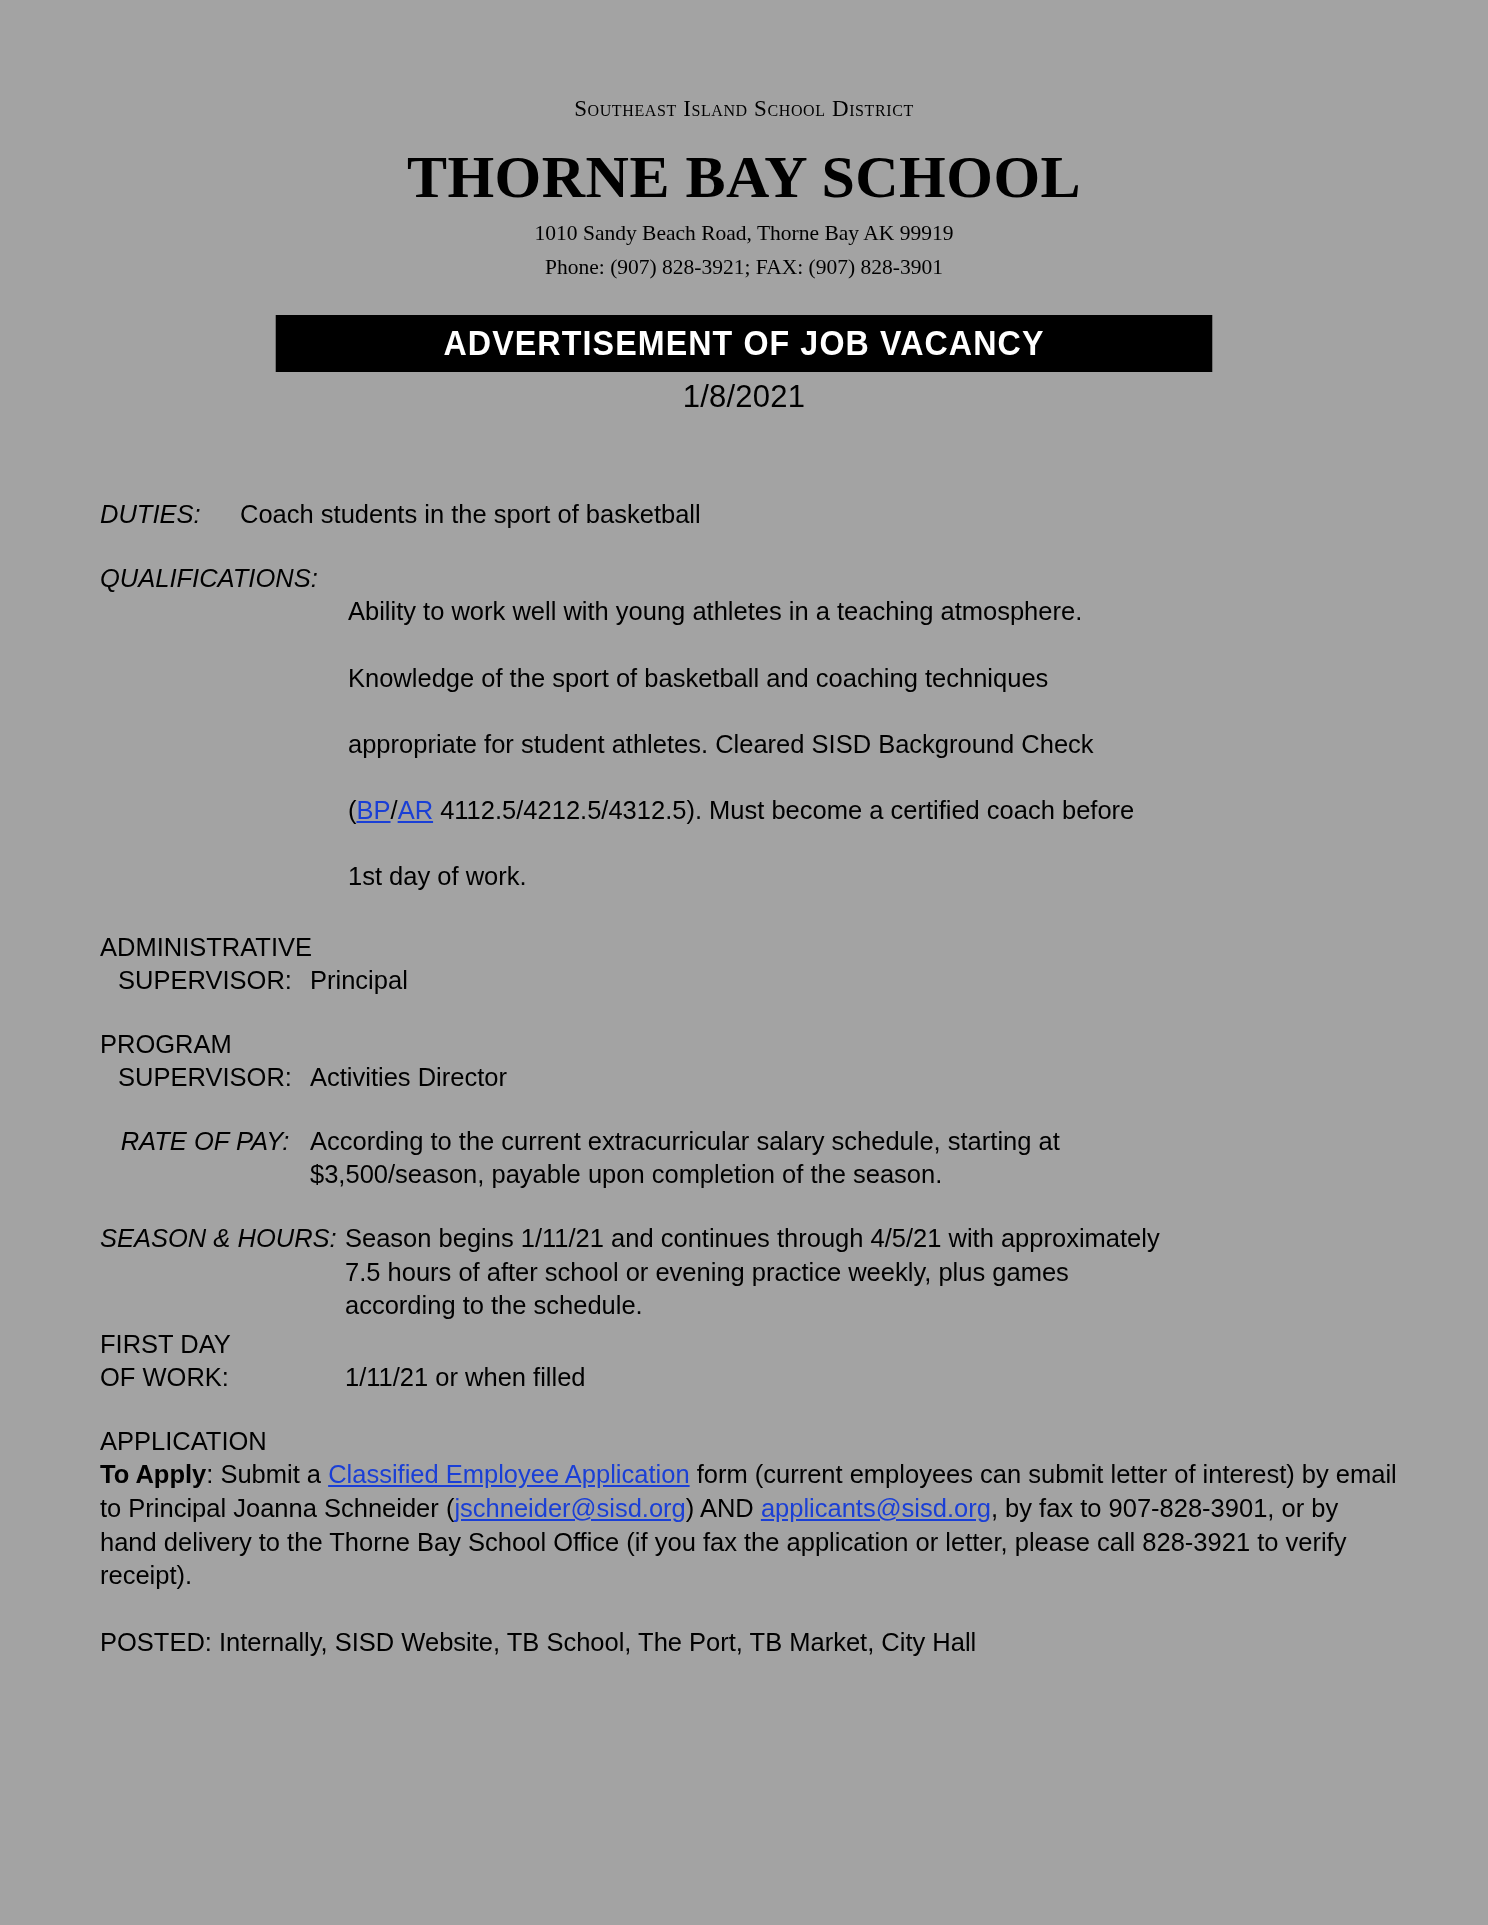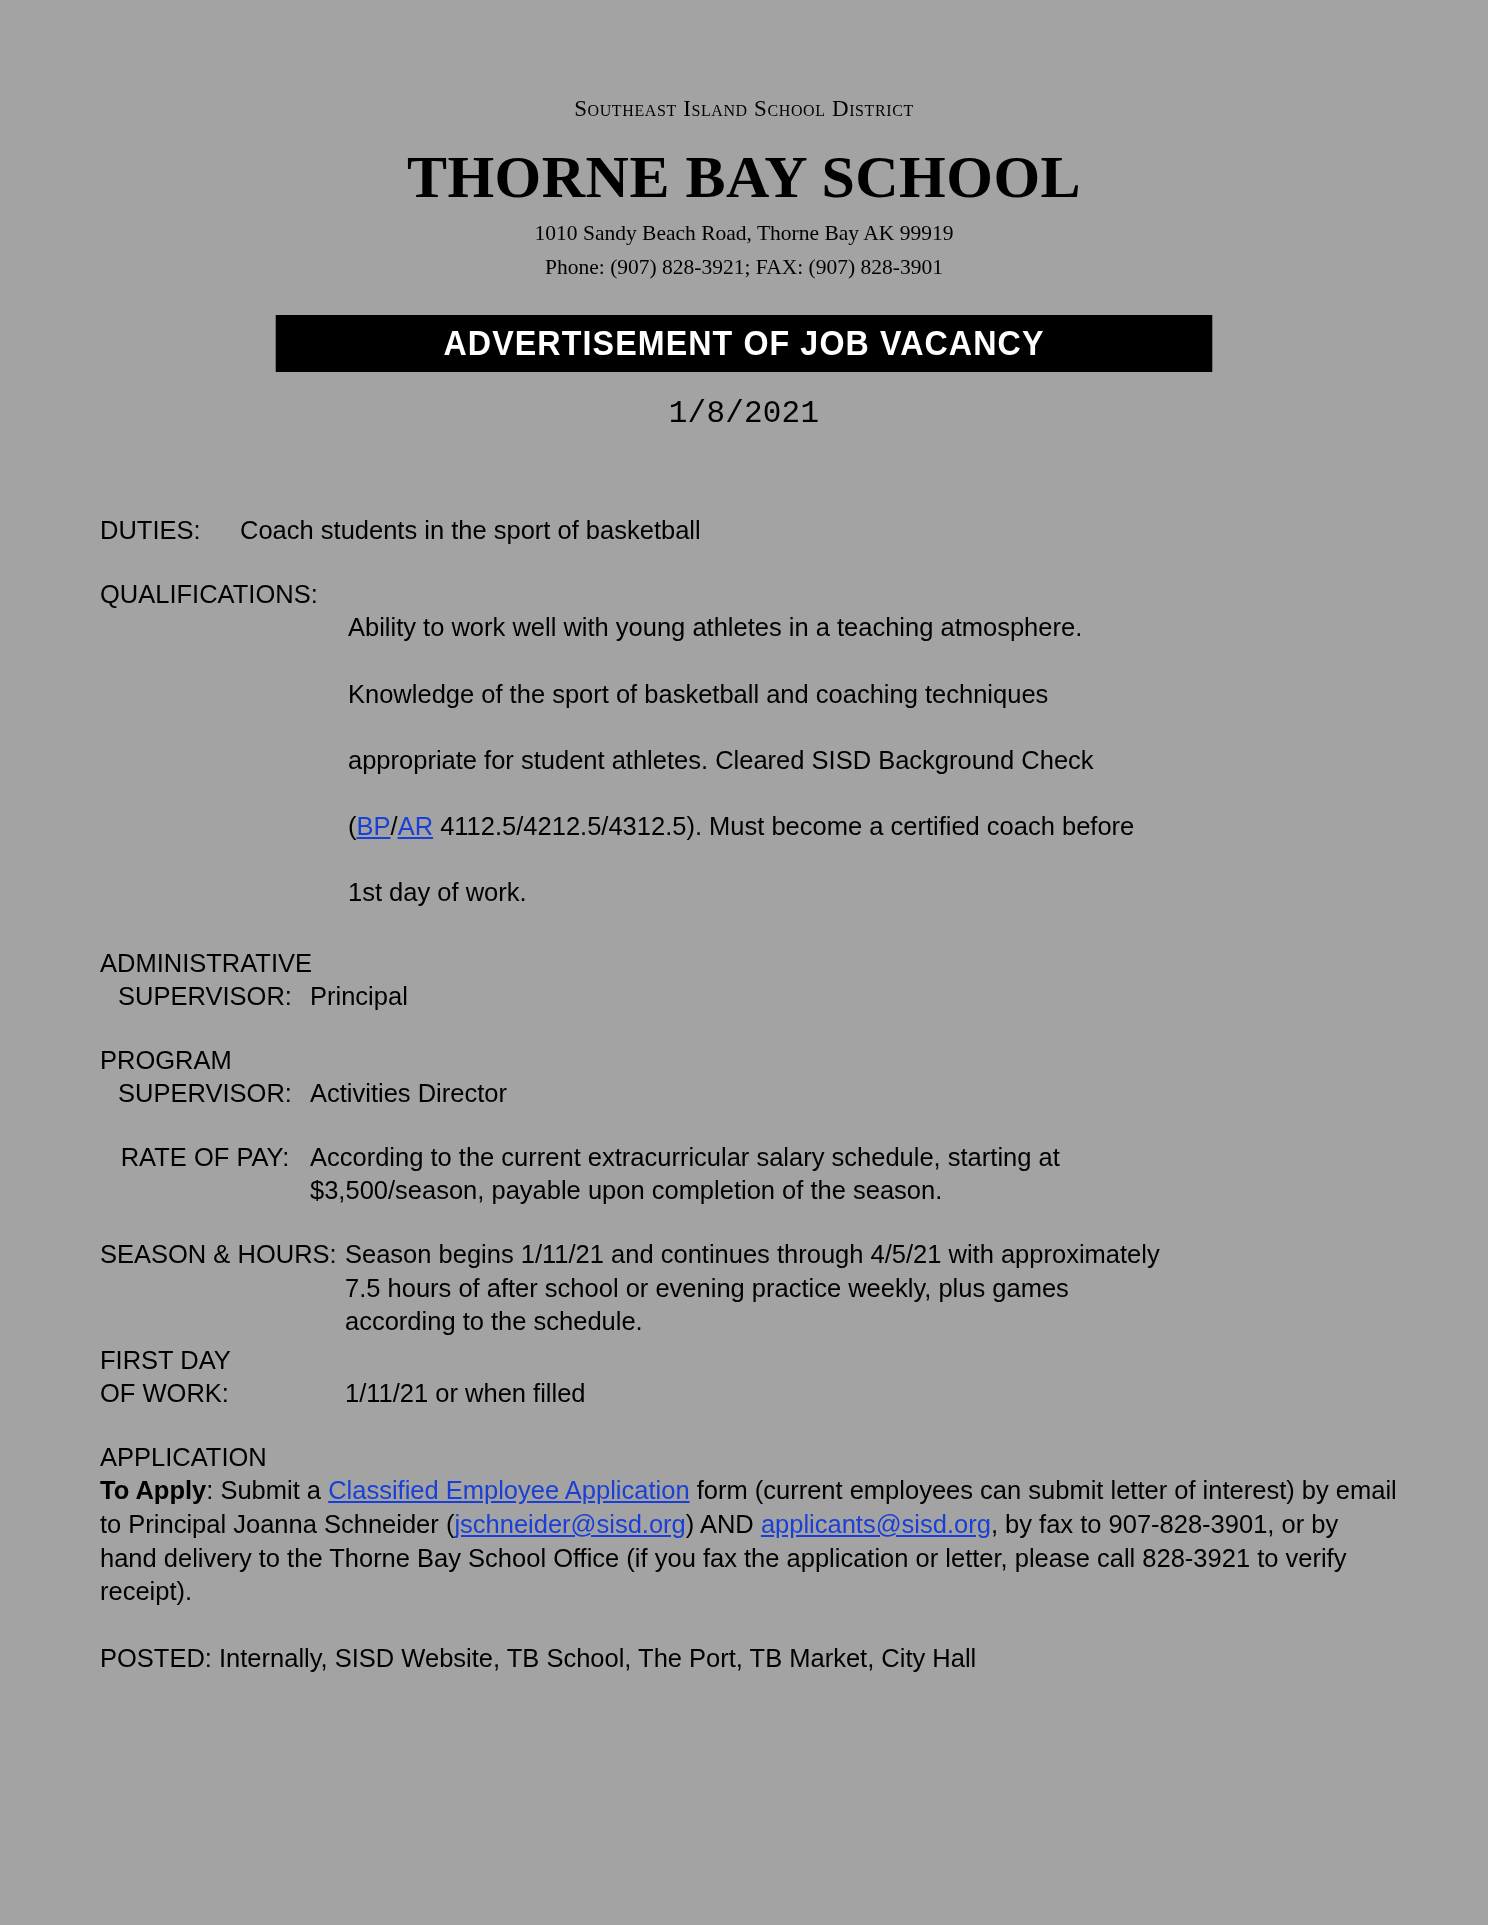--- a/index.html
+++ b/index.html
@@ -69,23 +69,22 @@
     letter-spacing: 1.2px;
     padding: 8px 0 9px 0;
     box-sizing: border-box;
     transform: scaleX(0.92);
     transform-origin: center top;
   }
   .banner-inner { display: inline-block; }
   .doc-date {
     text-align: center;
     font-size: 31px;
-    margin-top: 24px;
+    margin-top: 7px;
     letter-spacing: 0.2px;
-    font-family: Liberation Mono, monospace;
   }
 
   
   .content {
     margin-left: 100px;
     margin-right: 90px;
     margin-top: 46px;
   }
   .job-title-row {
     font-size: 28.5px;
@@ -96,20 +95,21 @@
 
   .field {
     display: flex;
     align-items: flex-start;
     font-size: 25.5px;
     line-height: 1.30;
   }
   .field .label {
     flex: 0 0 auto;
     white-space: pre;
+    font-style: italic;
   }
   .field .value {
     flex: 1 1 auto;
     white-space: pre-line;
   }
 
   .gap-lg { height: 37px; }
   .gap-md { height: 31px; }
   .gap-xs { height: 6px; }
 

